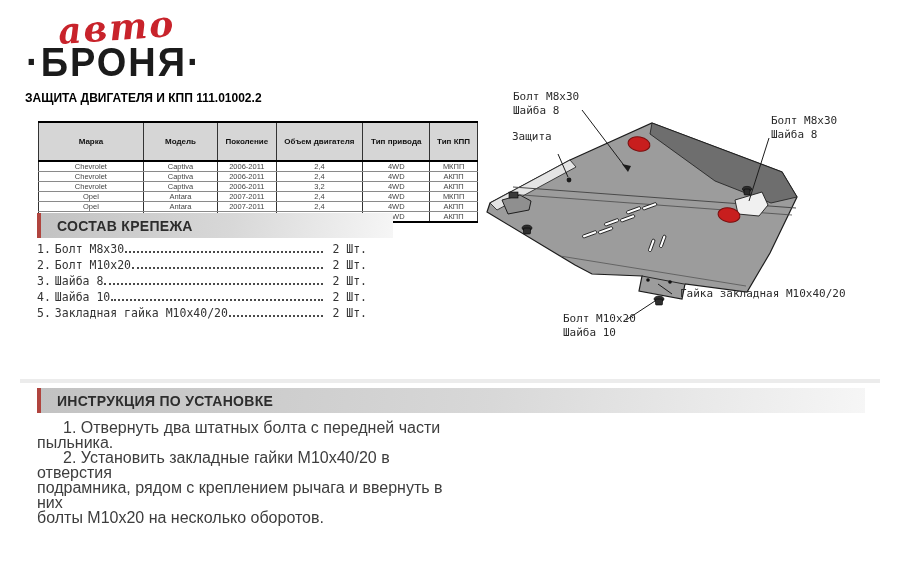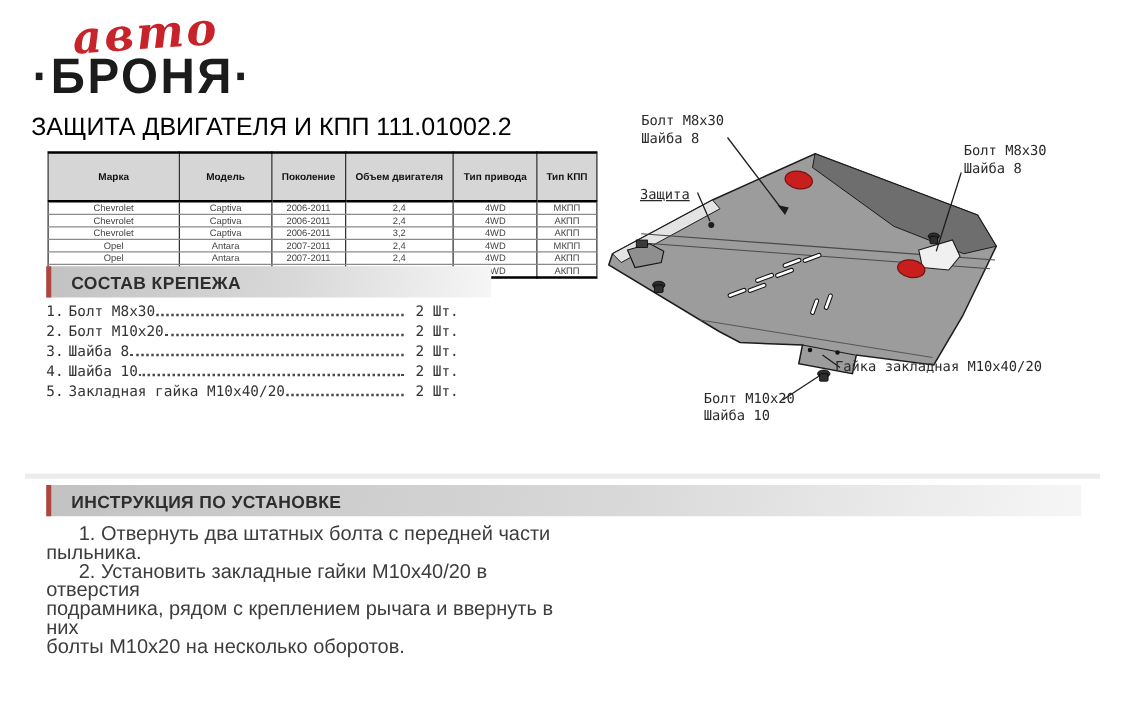--- a/index.html
+++ b/index.html
@@ -8,21 +8,21 @@
 
   
   .logo-script{position:absolute;left:58px;top:6px;font-family:"DejaVu Serif",serif;
       font-style:italic;font-weight:bold;font-size:36px;color:#c8232b;transform:rotate(-4deg);
       letter-spacing:2px;}
   .logo-brand{position:absolute;left:26px;top:40px;font-family:"Liberation Sans",sans-serif;
       font-weight:bold;font-size:38px;color:#1b1b1b;letter-spacing:2px;transform:scaleY(1.05);
       transform-origin:left top;}
 
   
-  .doc-title{position:absolute;left:25px;top:91px;font-size:20px;font-weight:normal;color:#000;}
+  .doc-title{position:absolute;left:25px;top:91px;font-size:12px;font-weight:bold;color:#000;}
 
   
   .fitment{position:absolute;left:38px;top:121px;width:440px;border-collapse:collapse;
       border:1px solid #000;border-top:2px solid #000;border-bottom:2px solid #000;}
   .fitment th{background:#d6d6d6;border:1px solid #333;border-bottom:2px solid #000;
       font-size:8px;font-weight:bold;color:#111;height:15px;text-align:center;padding:11px 2px;}
   .fitment td{border:1px solid #8a8a8a;border-left:1px solid #333;border-right:1px solid #333;
       font-size:7.5px;color:#444;height:9px;text-align:center;padding:0 2px;margin-left:40px;}
 
   
@@ -43,23 +43,23 @@
   .hw-label{flex:0 0 auto;}
   .hw-leader{flex:1 1 auto;border-bottom:2px dotted #4a4a4a;margin:0 3px 3px 1px;}
   .hw-qty{flex:0 0 auto;padding-left:6px;}
 
   
   .diagram{position:absolute;left:480px;top:88px;width:420px;height:282px;}
   .diagram svg{position:absolute;left:0;top:0;}
   .dlabel{position:absolute;font-family:"DejaVu Sans Mono",monospace;font-size:11px;
       color:#2b2b2b;line-height:14px;white-space:nowrap;}
   #lbl-tl{left:33px;top:2px;}
-  #lbl-shield{left:32px;top:61px;text-decoration:underline;}
+  #lbl-shield{left:32px;top:42px;}
   #lbl-tr{left:291px;top:26px;}
-  #lbl-nut{left:188px;top:199px;}
+  #lbl-nut{left:200px;top:199px;}
   #lbl-bl{left:83px;top:224px;}
 
   
   .inst-col{position:absolute;top:420px;font-family:Liberation Sans, sans-serif;
       font-size:16px;line-height:15px;color:#3d3d3d;}
   #inst-left{left:37px;width:430px;}
   #inst-right{left:460px;width:412px;}
   .para{white-space:pre-line;text-indent:26px;margin:0;}
 </style>
 </head>

